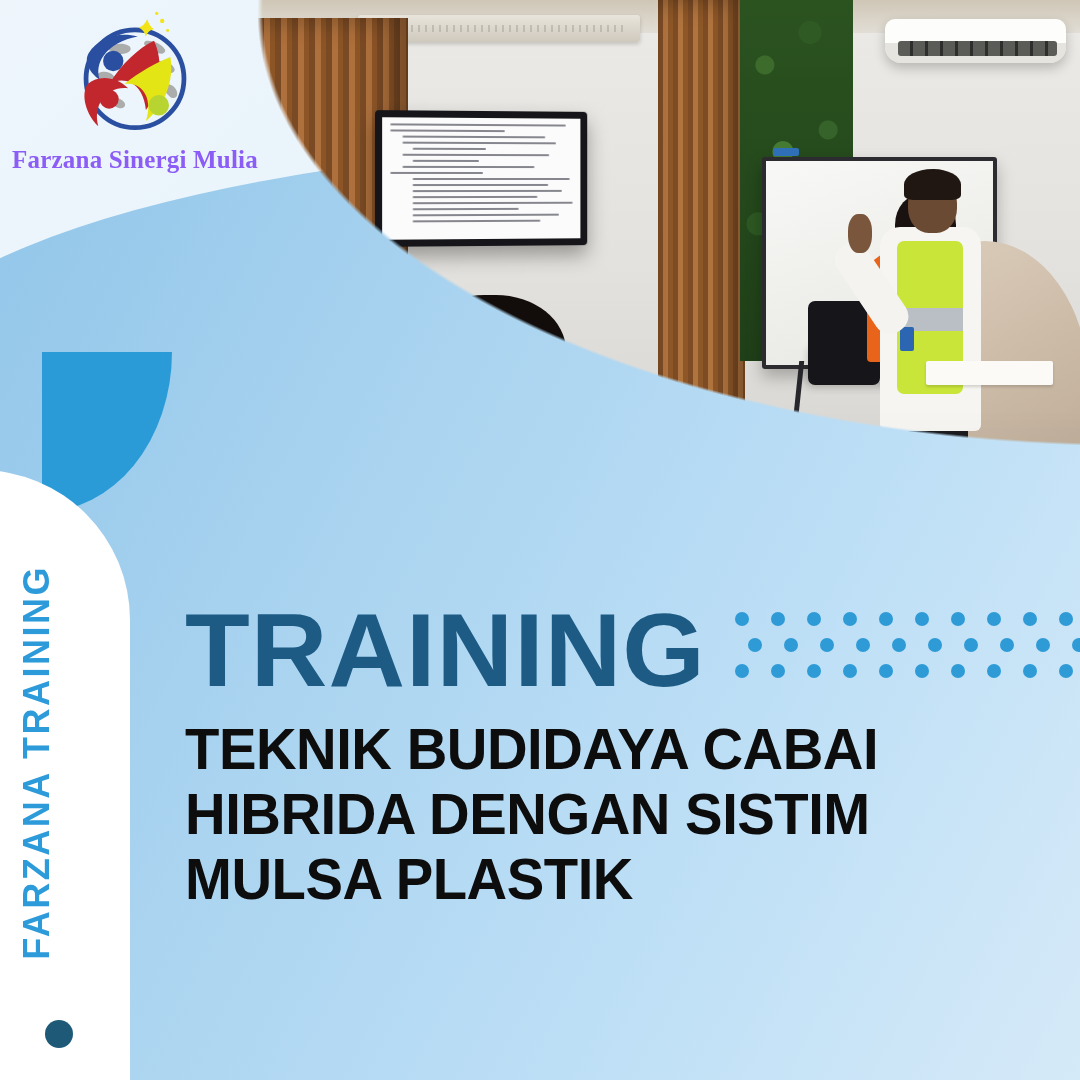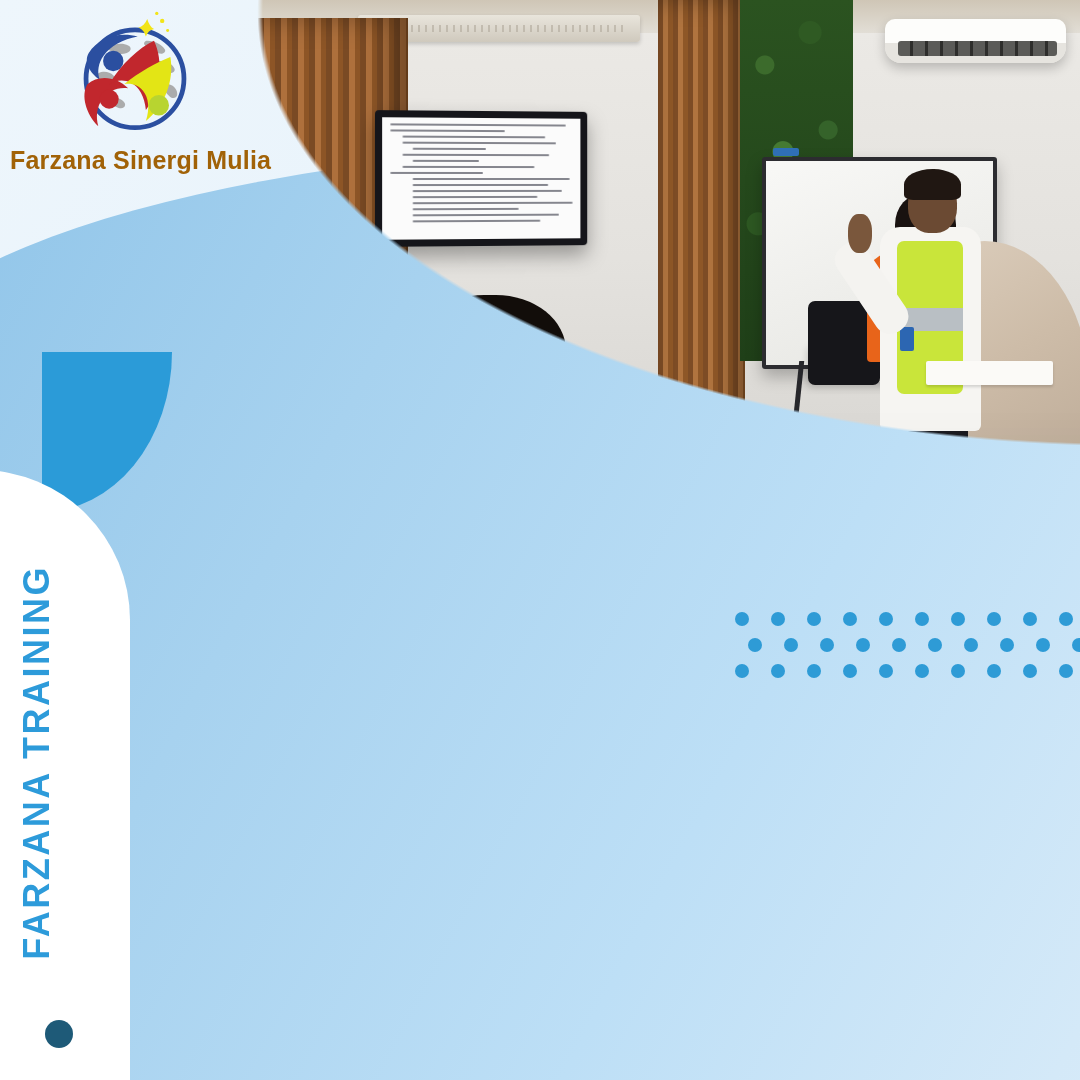--- a/index.html
+++ b/index.html
@@ -68,24 +68,24 @@
     text-align: center;
     z-index: 6;
   }
   .logo-mark {
     width: 136px;
     height: 136px;
     margin: 0 auto;
     display: block;
   }
   .logo-wordmark {
-    font-family: Liberation Sans, sans-serif;
+    font-family: Liberation Serif, serif;
     font-size: 25px;
     font-weight: 700;
-    color: #a16207;
+    color: #8b5cf6;
     letter-spacing: 0.2px;
     margin-top: 2px;
     white-space: nowrap;
   }
 
   
   .photo-wrap {
     position: absolute;
     left: 172px;
     top: 0;
@@ -447,14 +447,22 @@
         <span class="dot"></span>
         <span class="dot"></span>
         <span class="dot"></span>
         <span class="dot"></span>
         <span class="dot"></span>
         <span class="dot"></span>
         <span class="dot"></span>
       </div>
   </div>
 
+  <div class="headline">
+    <div class="title-main">TRAINING</div>
+    <div class="title-sub">
+      <span>TEKNIK BUDIDAYA CABAI</span>
+      <span>HIBRIDA DENGAN SISTIM</span>
+      <span>MULSA PLASTIK</span>
+    </div>
+  </div>
 
 </div>
 
 </body></html>

